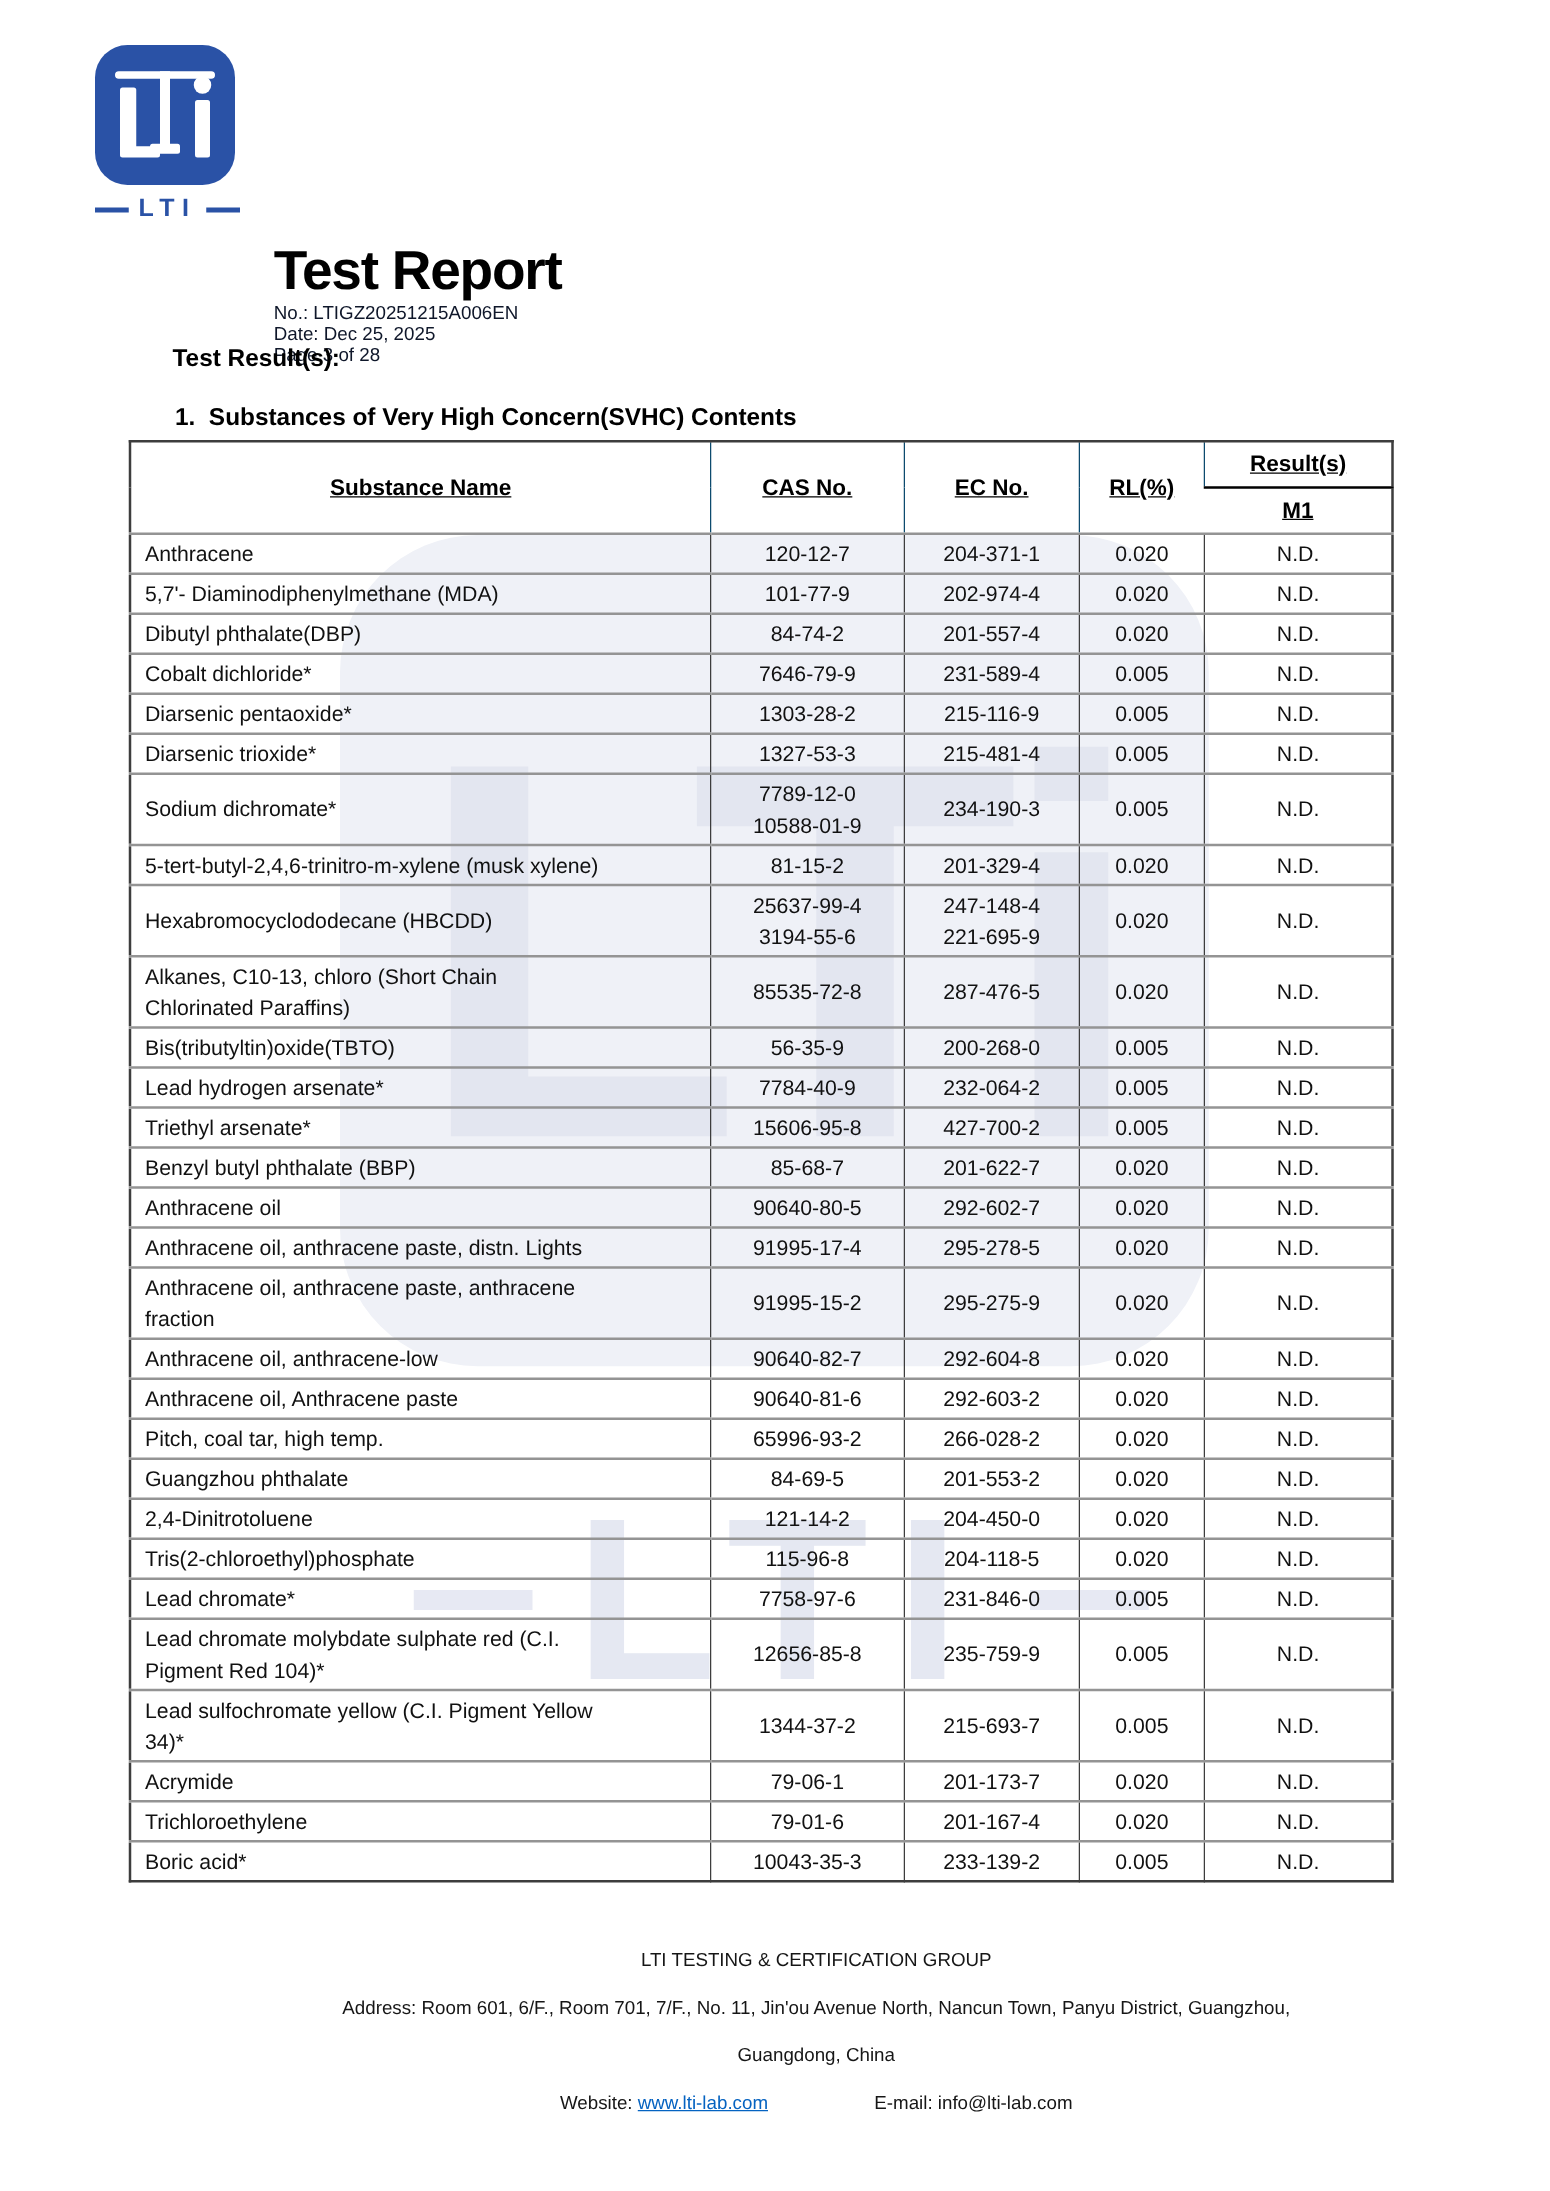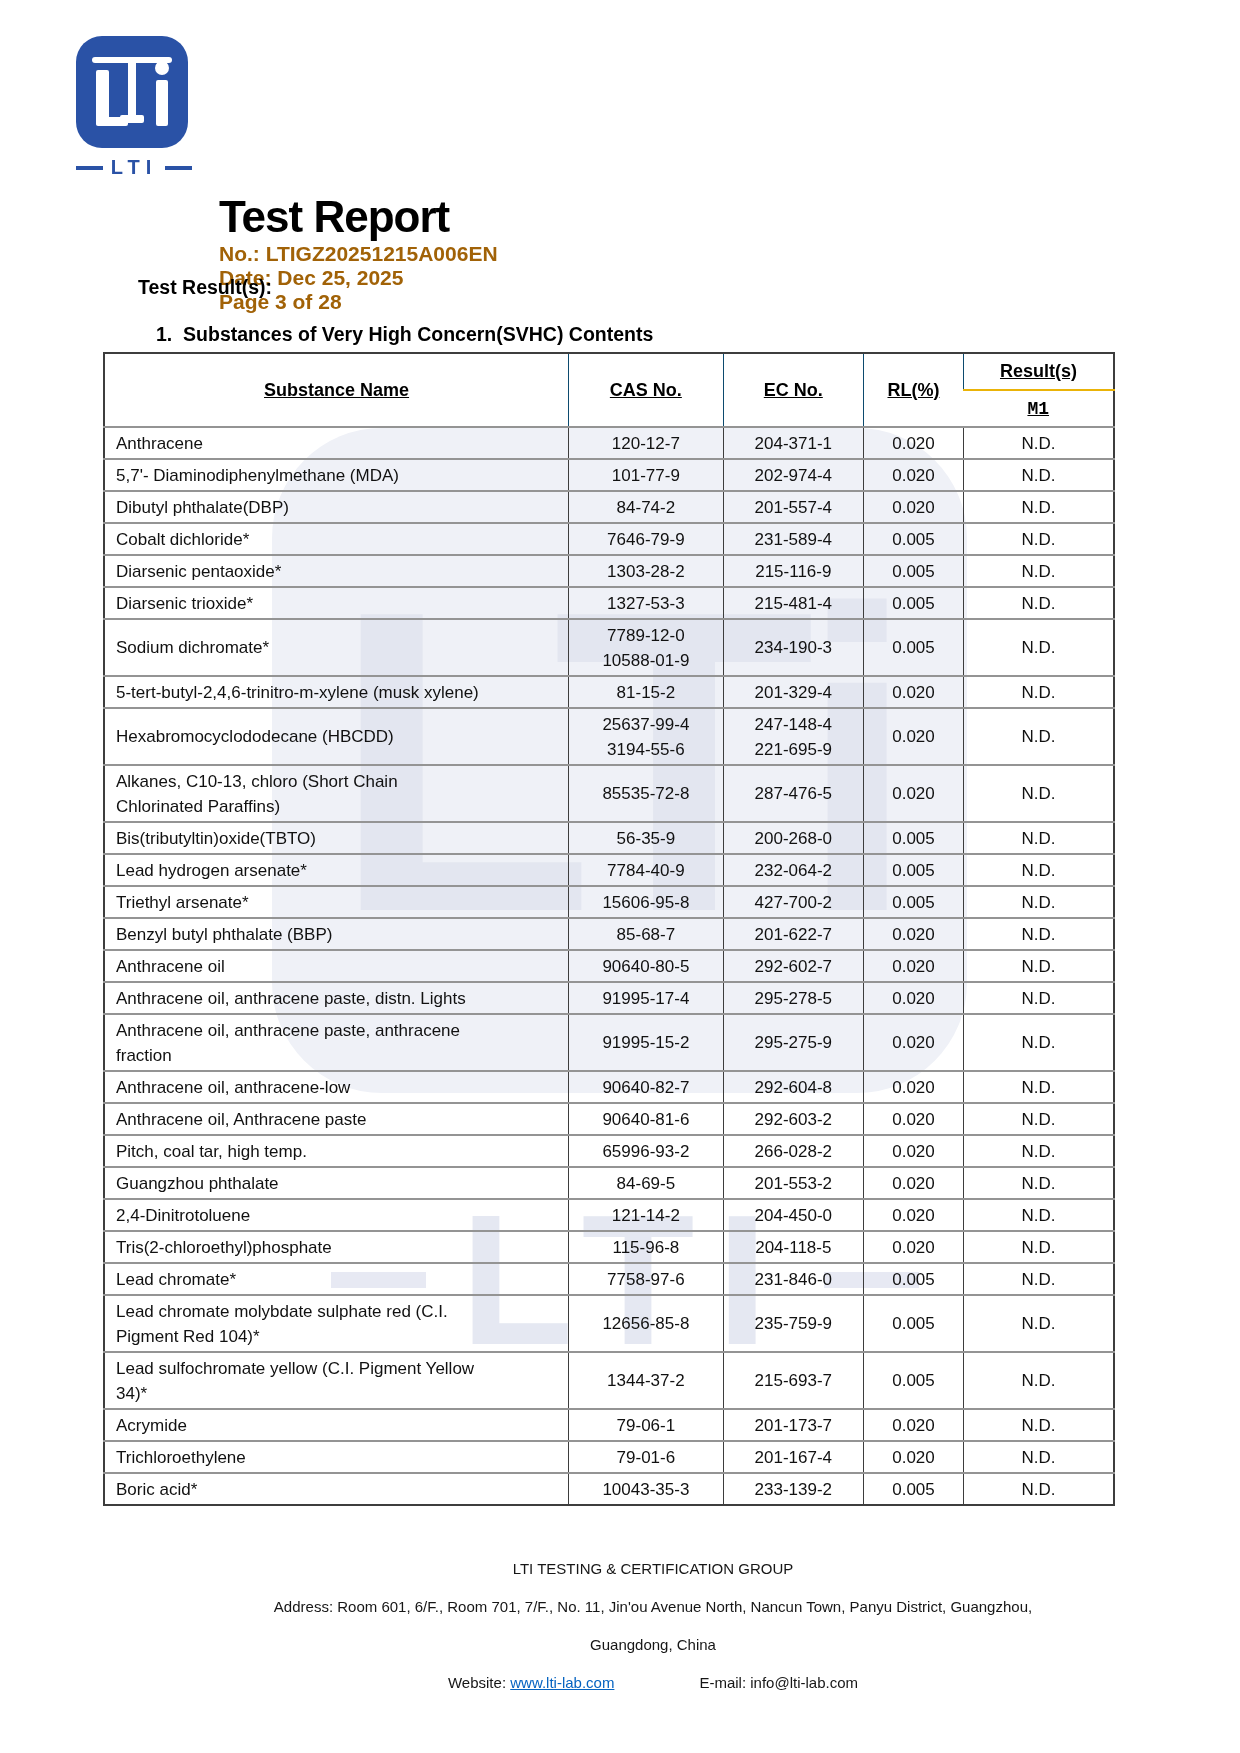--- a/index.html
+++ b/index.html
@@ -56,32 +56,32 @@
     color:#2a52a6; font-weight:bold; font-size:20px; letter-spacing:6px;
   }
   .logo-word .dash { width:28px; height:4px; background:#2a52a6; }
 
   
   .titlebar {
     position:absolute; left:167px; top:192px; width:1000px;
     display:flex; align-items:baseline;flex-direction:column;
   }
   .doc-title { font-size:44px; font-weight:bold; color:#000; margin:0; letter-spacing:-1px; }
-  .meta { font-size:21px; color:#a16207;font-weight:bold; }
+  .meta { font-size:15px; color:#0f172a; }
   .m-no   { margin-left:48px; }
   .m-date { margin-left:52px; }
   .m-page { margin-left:38px; }
 
   
   .h-results {
     position:absolute; left:138px; top:276px;
     font-size:19.5px; font-weight:bold; color:#000;
   }
   .h-sub {
-    position:absolute; left:156px; top:323px;
+    position:absolute; left:140px; top:323px;
     font-size:19.5px; font-weight:bold; color:#000; white-space:pre-wrap;
   }
 
   
   .tblwrap { position:absolute; left:103px; top:352px; width:1012px; }
   table.svhc {
     width:100%; border-collapse:collapse; table-layout:fixed;
     background:transparent;
     border:2px solid #3d3d3d;
   }
@@ -92,21 +92,21 @@
   col.c-res  { width:14.9%; }
 
   .svhc th {
     font-size:18px; font-weight:bold; color:#000;
     border-left:1px solid #0c4a6e;
     text-align:center; vertical-align:middle;
     height:35px; padding:0 4px;
     background:transparent;
   }
   .svhc th span { text-decoration:underline; }
-  .svhc th.th-m1 { border-top:2px solid #eab308;font-family:Liberation Mono, monospace; }
+  .svhc th.th-m1 { border-top:2px solid #000000; }
 
   .svhc td {
     font-size:17px; color:#111;
     border-top:2px solid #949494;
     border-left:1px solid #3d3d3d;
     text-align:center; vertical-align:middle;
     padding:2.5px 6px; line-height:25px;
     white-space:pre-line;
     background:transparent;
   }

